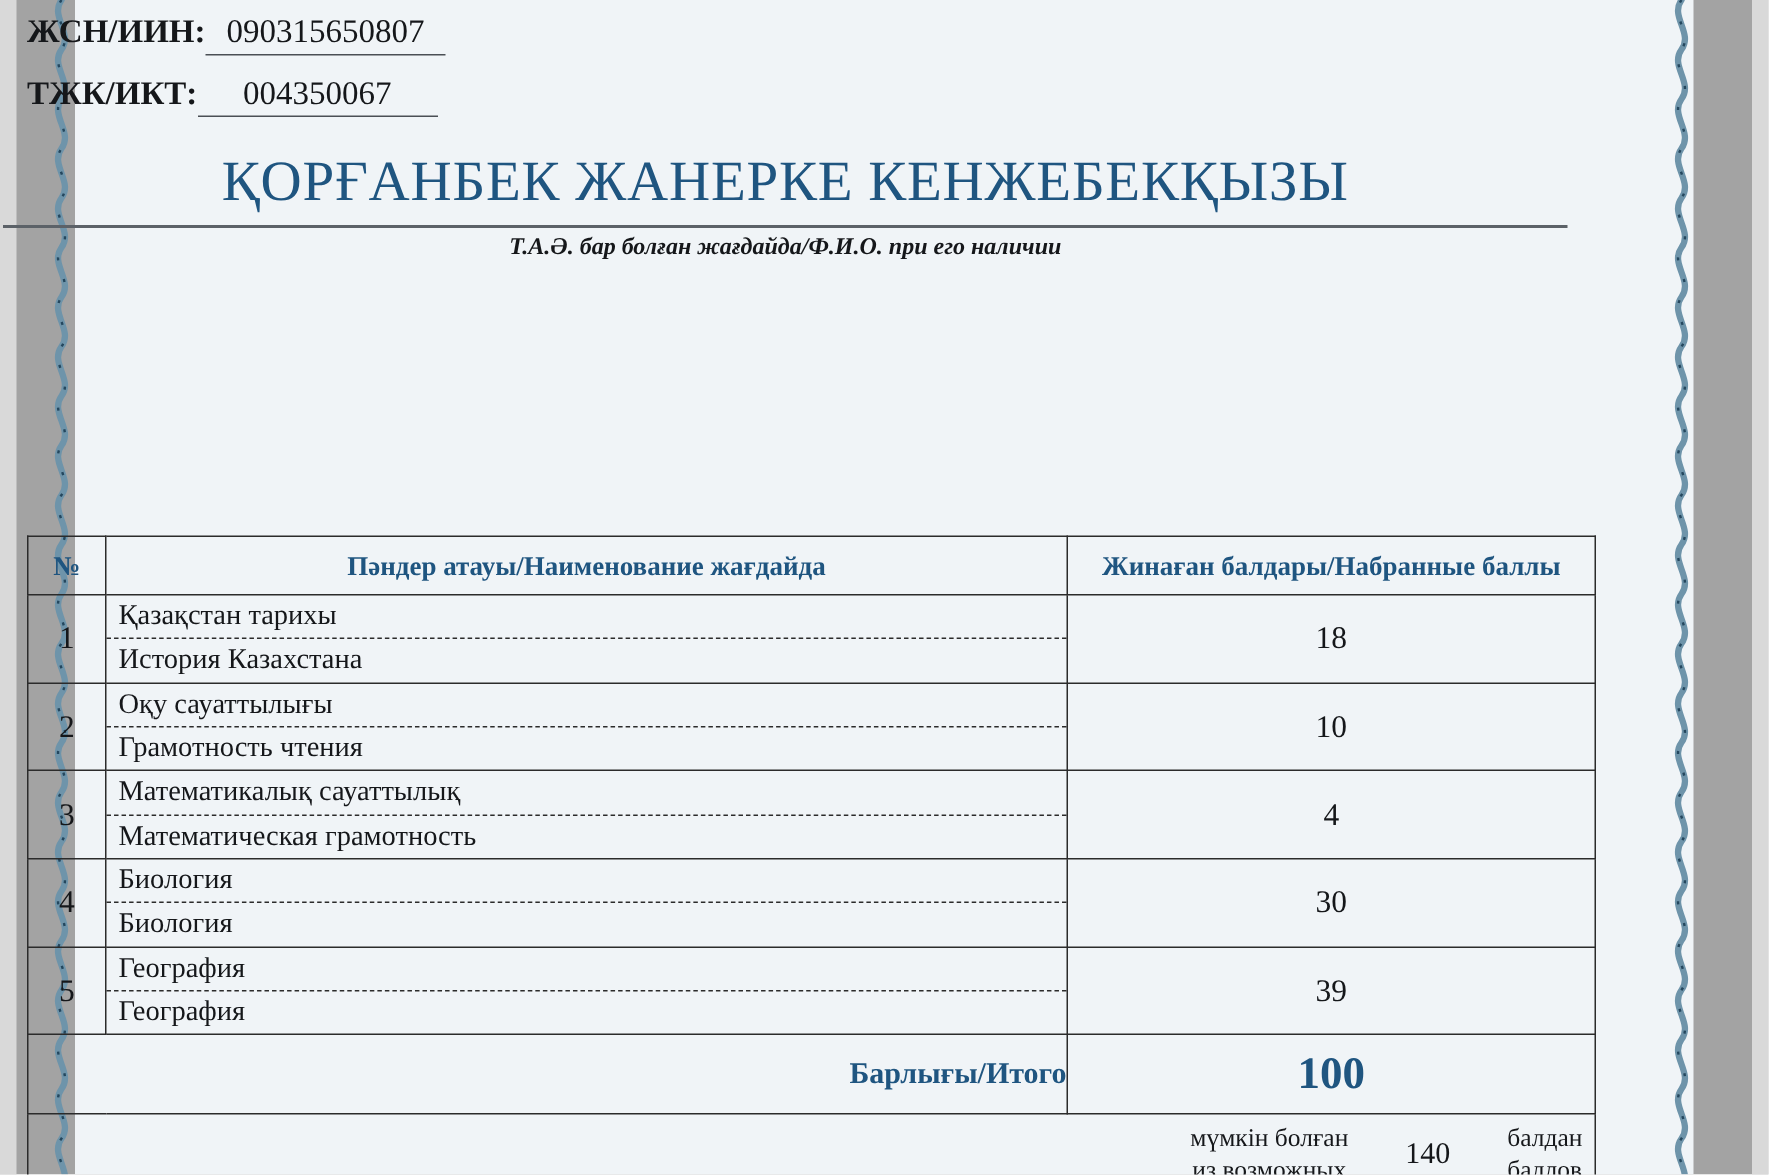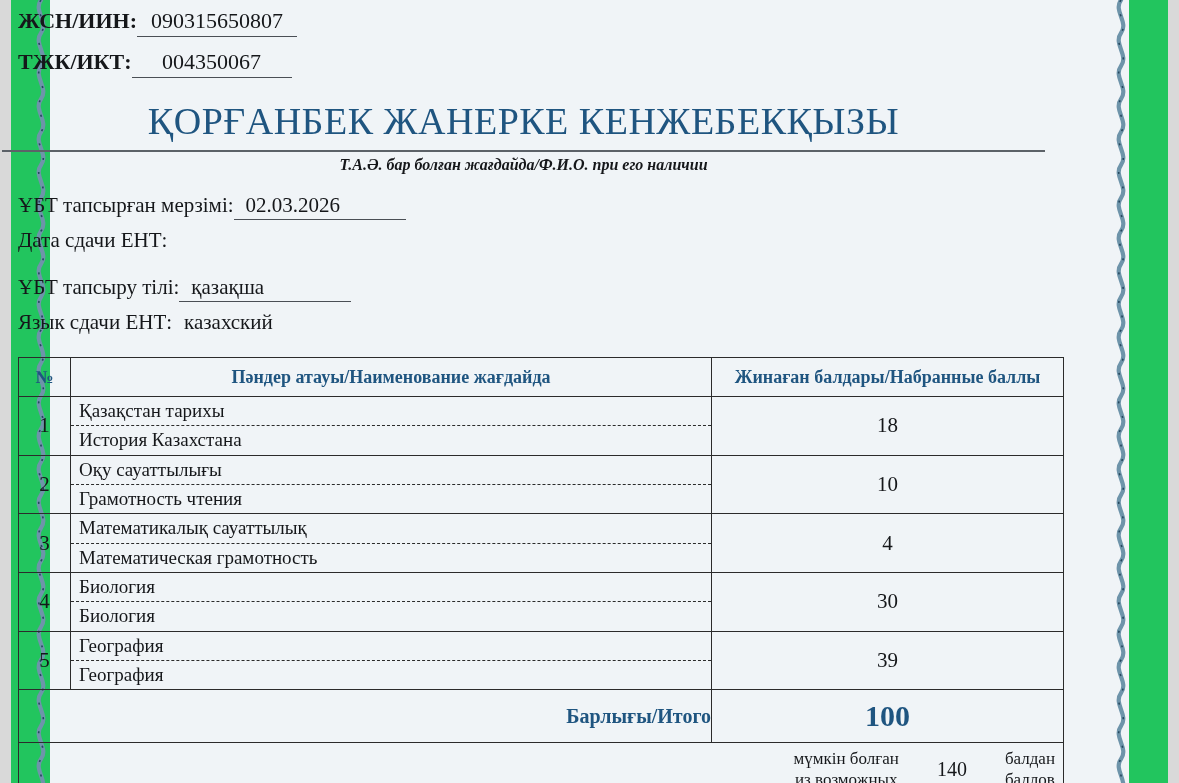--- a/index.html
+++ b/index.html
@@ -12,21 +12,21 @@
     height: 783px;
     overflow: hidden;
     font-family: "Liberation Serif", "DejaVu Serif", serif;
     position: relative;
   }
 
   
   .page {
     position: absolute;
     inset: 0;
-    background: #22c55e;
+    background: #a3a3a3;
     padding-left: 28px;
   }
   .gray-strip-left {
     position: absolute;
     left: 0; top: 0;
     width: 11px; height: 783px;
     background: #d9d9d9;
   }
   .gray-strip-right {
     position: absolute;
@@ -297,37 +297,20 @@
       <span class="field-value">004350067</span>
     </div>
   </div>
 
   <div class="title-wrap">
     <div class="doc-title">ҚОРҒАНБЕК ЖАНЕРКЕ КЕНЖЕБЕКҚЫЗЫ</div>
     <div class="title-rule"></div>
     <div class="title-sub">Т.А.Ә. бар болған жағдайда/Ф.И.О. при его наличии</div>
   </div>
 
-  <div class="ent-info">
-    <div class="info-line">
-      <span class="info-label">ҰБТ тапсырған мерзімі:</span>
-      <span class="info-value ruled">02.03.2026</span>
-    </div>
-    <div class="info-line">
-      <span class="info-label">Дата сдачи ЕНТ:</span>
-    </div>
-    <div class="info-line gap">
-      <span class="info-label">ҰБТ тапсыру тілі:</span>
-      <span class="info-value ruled">қазақша</span>
-    </div>
-    <div class="info-line">
-      <span class="info-label">Язык сдачи ЕНТ:</span>
-      <span class="info-value">казахский</span>
-    </div>
-  </div>
 
   <table class="score-table">
     <colgroup>
       <col class="col-num">
         <col class="col-name">
         <col class="col-pts">
     </colgroup>
     <thead>
       <tr>
         <th class="th-num">№</th>

